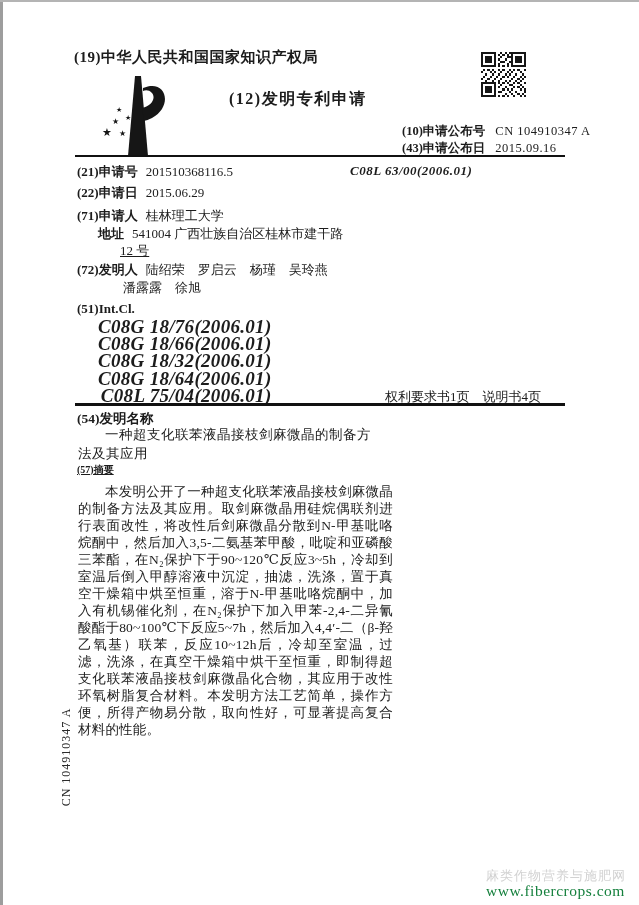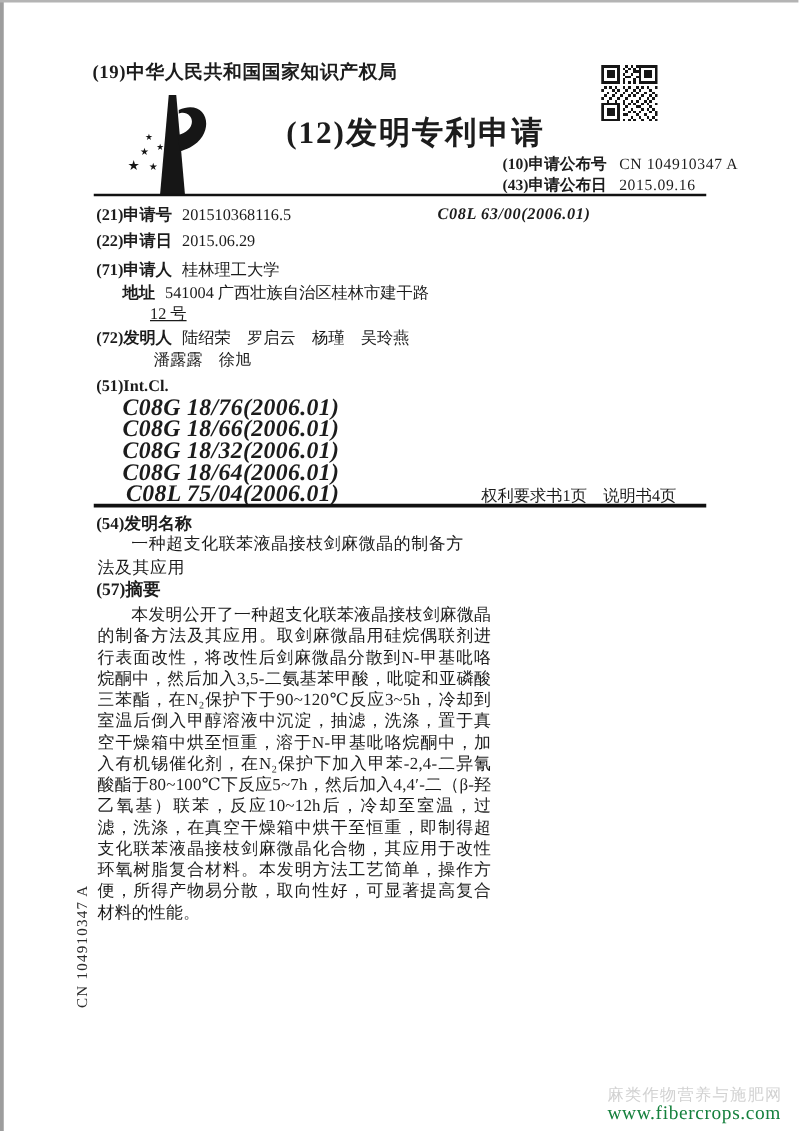--- a/index.html
+++ b/index.html
@@ -9,21 +9,21 @@
     background:#ffffff;
     font-family:"Liberation Serif","DejaVu Serif",serif;
     color:#1c1c1c;
     overflow:hidden;
   }
   .edge-left{position:absolute;left:0;top:0;width:3px;height:905px;background:#9d9d9d;}
   .edge-top{position:absolute;left:0;top:0;width:639px;height:2px;background:#b4b4b4;}
   .abs{position:absolute;white-space:nowrap;}
   .b{font-weight:bold;}
   .office{left:74px;top:48px;font-size:15px;font-weight:bold;letter-spacing:0.5px;}
-  .doc-type{left:229px;top:89px;font-size:25px;font-weight:bold;letter-spacing:1.5px;text-align:right;}
+  .doc-type{left:229px;top:89px;font-size:16px;font-weight:bold;letter-spacing:1.5px;text-align:right;}
   .pub-row{font-size:12.5px;}
   .pub-row .val{margin-left:10px;letter-spacing:0.5px;}
   .pub-no{left:402px;top:123px;}
   .pub-date{left:402px;top:140px;}
   .rule-top{left:75px;top:155px;width:490px;height:2px;background:#111;}
   .rule-mid{left:75px;top:403px;width:490px;height:3px;background:#111;}
   .row{font-size:13px;}
   .row .val{margin-left:8px;}
   .r21{left:77px;top:163px;}
   .ipc-main{left:350px;top:163px;font-size:13px;font-weight:bold;font-style:italic;letter-spacing:0.5px;}
@@ -32,21 +32,21 @@
   .addr1{left:98px;top:225px;}
   .addr2{left:120px;top:242px;text-decoration:underline;}
   .r72{left:77px;top:261px;}
   .inv2{left:123px;top:279px;}
   .r51{left:77px;top:301px;}
   .ipc-list{left:98px;top:318px;font-size:19px;font-weight:bold;font-style:italic;line-height:17.2px;letter-spacing:0.3px;text-align:right;}
   .pages-note{left:385px;top:388px;font-size:13px;}
   .s54{left:77px;top:410px;font-size:13.5px;font-weight:bold;}
   .title-text{left:78px;top:426px;width:298px;font-size:13.5px;line-height:18.5px;
     text-indent:2em;white-space:normal;letter-spacing:0.5px;}
-  .s57{left:77px;top:463px;font-size:14px;font-weight:bold;}
+  .s57{left:77px;top:463px;font-size:10px;font-weight:bold;text-decoration:underline;}
   .abstract{left:78px;top:483px;width:315px;font-size:13.5px;line-height:17px;
     text-align:justify;text-indent:2em;white-space:normal;letter-spacing:0.2px;}
   .side-label{left:66px;top:757px;transform:translate(-50%,-50%) rotate(-90deg);
     font-size:12px;letter-spacing:1px;color:#2a2a2a;}
   .watermark{right:13px;top:869px;text-align:left;line-height:1.05;font-family:Liberation Serif, serif;}
   .watermark .w1{font-size:13px;color:#d2d2d2;letter-spacing:1px;}
   .watermark .w2{font-size:15.5px;color:#15803d;letter-spacing:0.5px;}
   .logo{left:100px;top:76px;width:72px;height:84px;}
   .qr{left:481px;top:52px;width:45px;height:45px;}
 </style>

